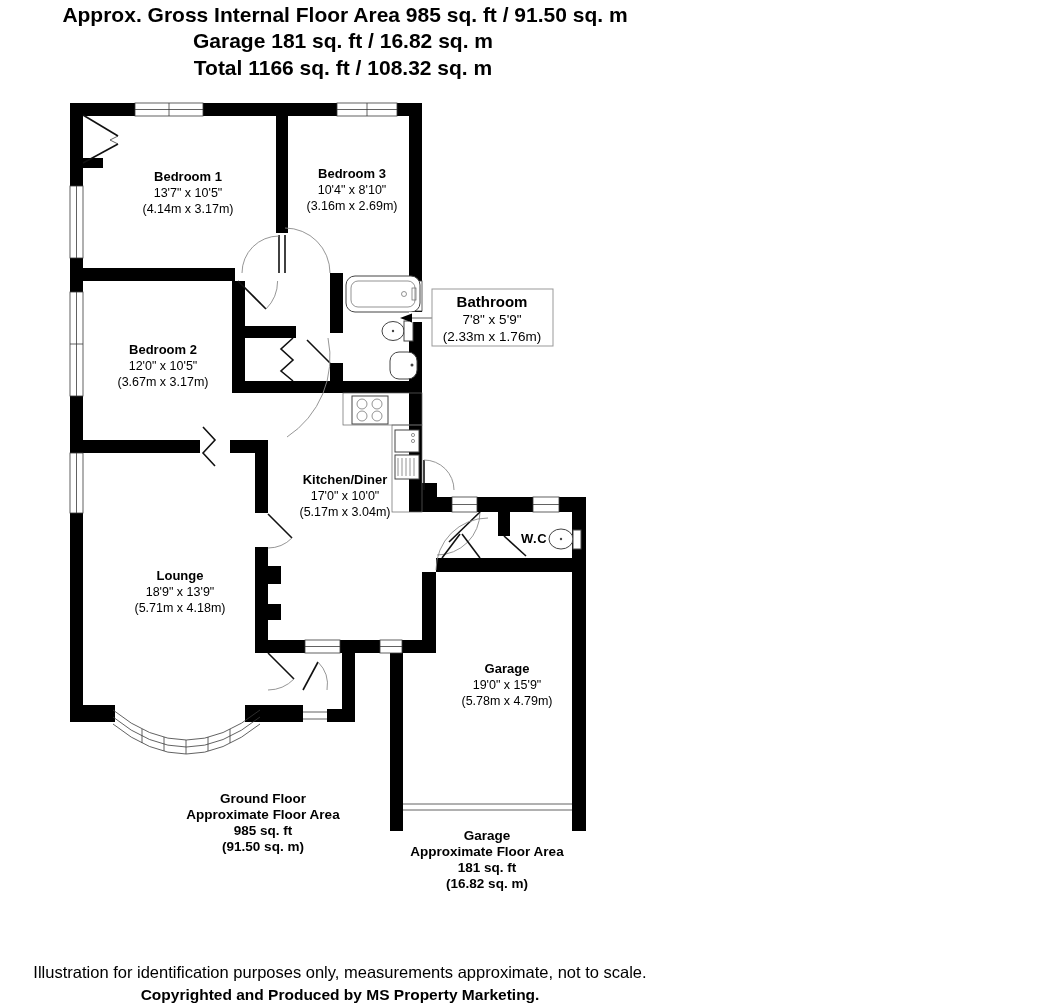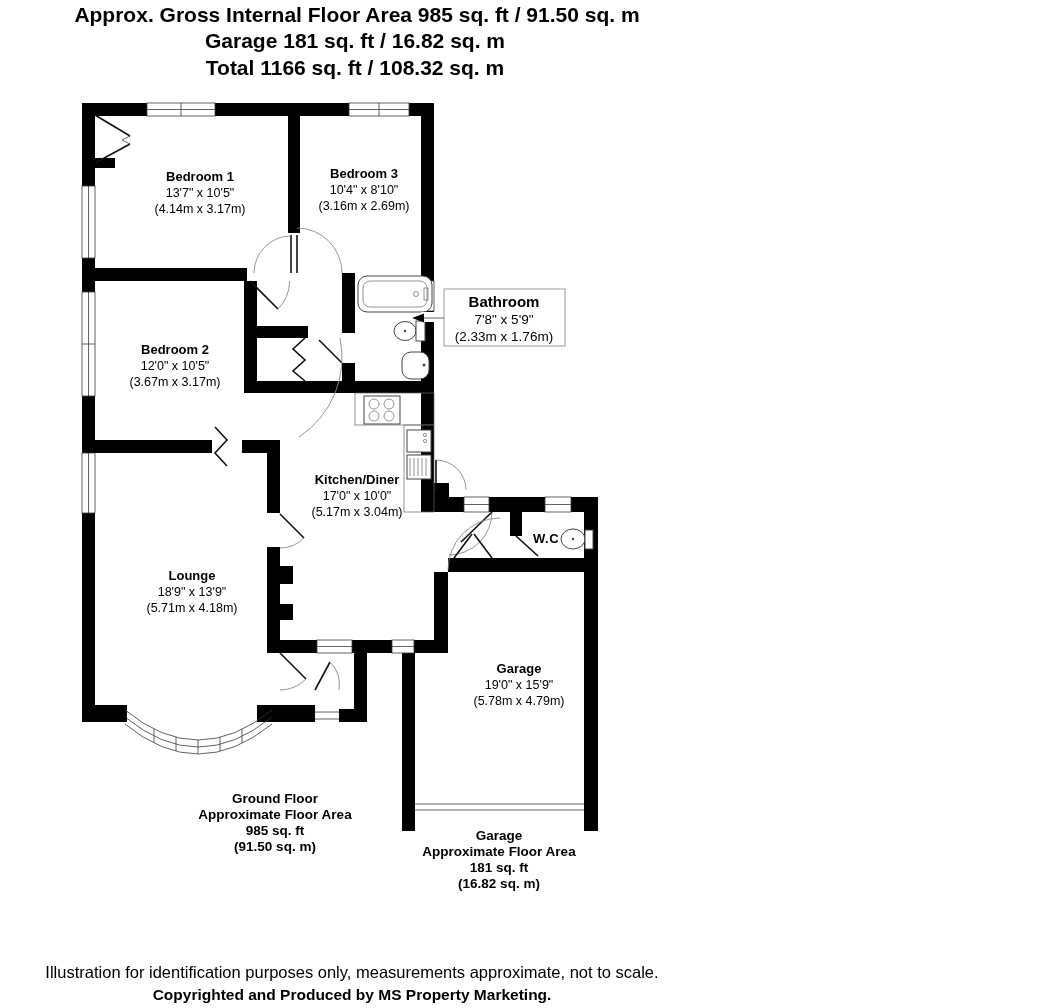--- a/index.html
+++ b/index.html
@@ -1,17 +1,17 @@
 <!DOCTYPE html>
 <html><head>
 <meta charset="utf-8">
 <style>
   html,body{margin:0;padding:0;background:#ffffff;}
   .page{position:relative;width:960px;height:1008px;background:#fff;overflow:hidden;
-        font-family:"Liberation Sans", sans-serif;padding-left:12px;}
+        font-family:"Liberation Sans", sans-serif;}
   svg{display:block;}
   text{fill:#000;}
   .title-line{font-size:21px;font-weight:700;}
   .room-name{font-size:13px;font-weight:700;}
   .room-dim{font-size:12.5px;}
   .area-line{font-size:13.5px;font-weight:700;}
   .callout-name{font-size:15px;font-weight:700;}
   .callout-dim{font-size:13.5px;}
   .footer-reg{font-size:16.5px;}
   .footer-bold{font-size:15.5px;font-weight:700;}

